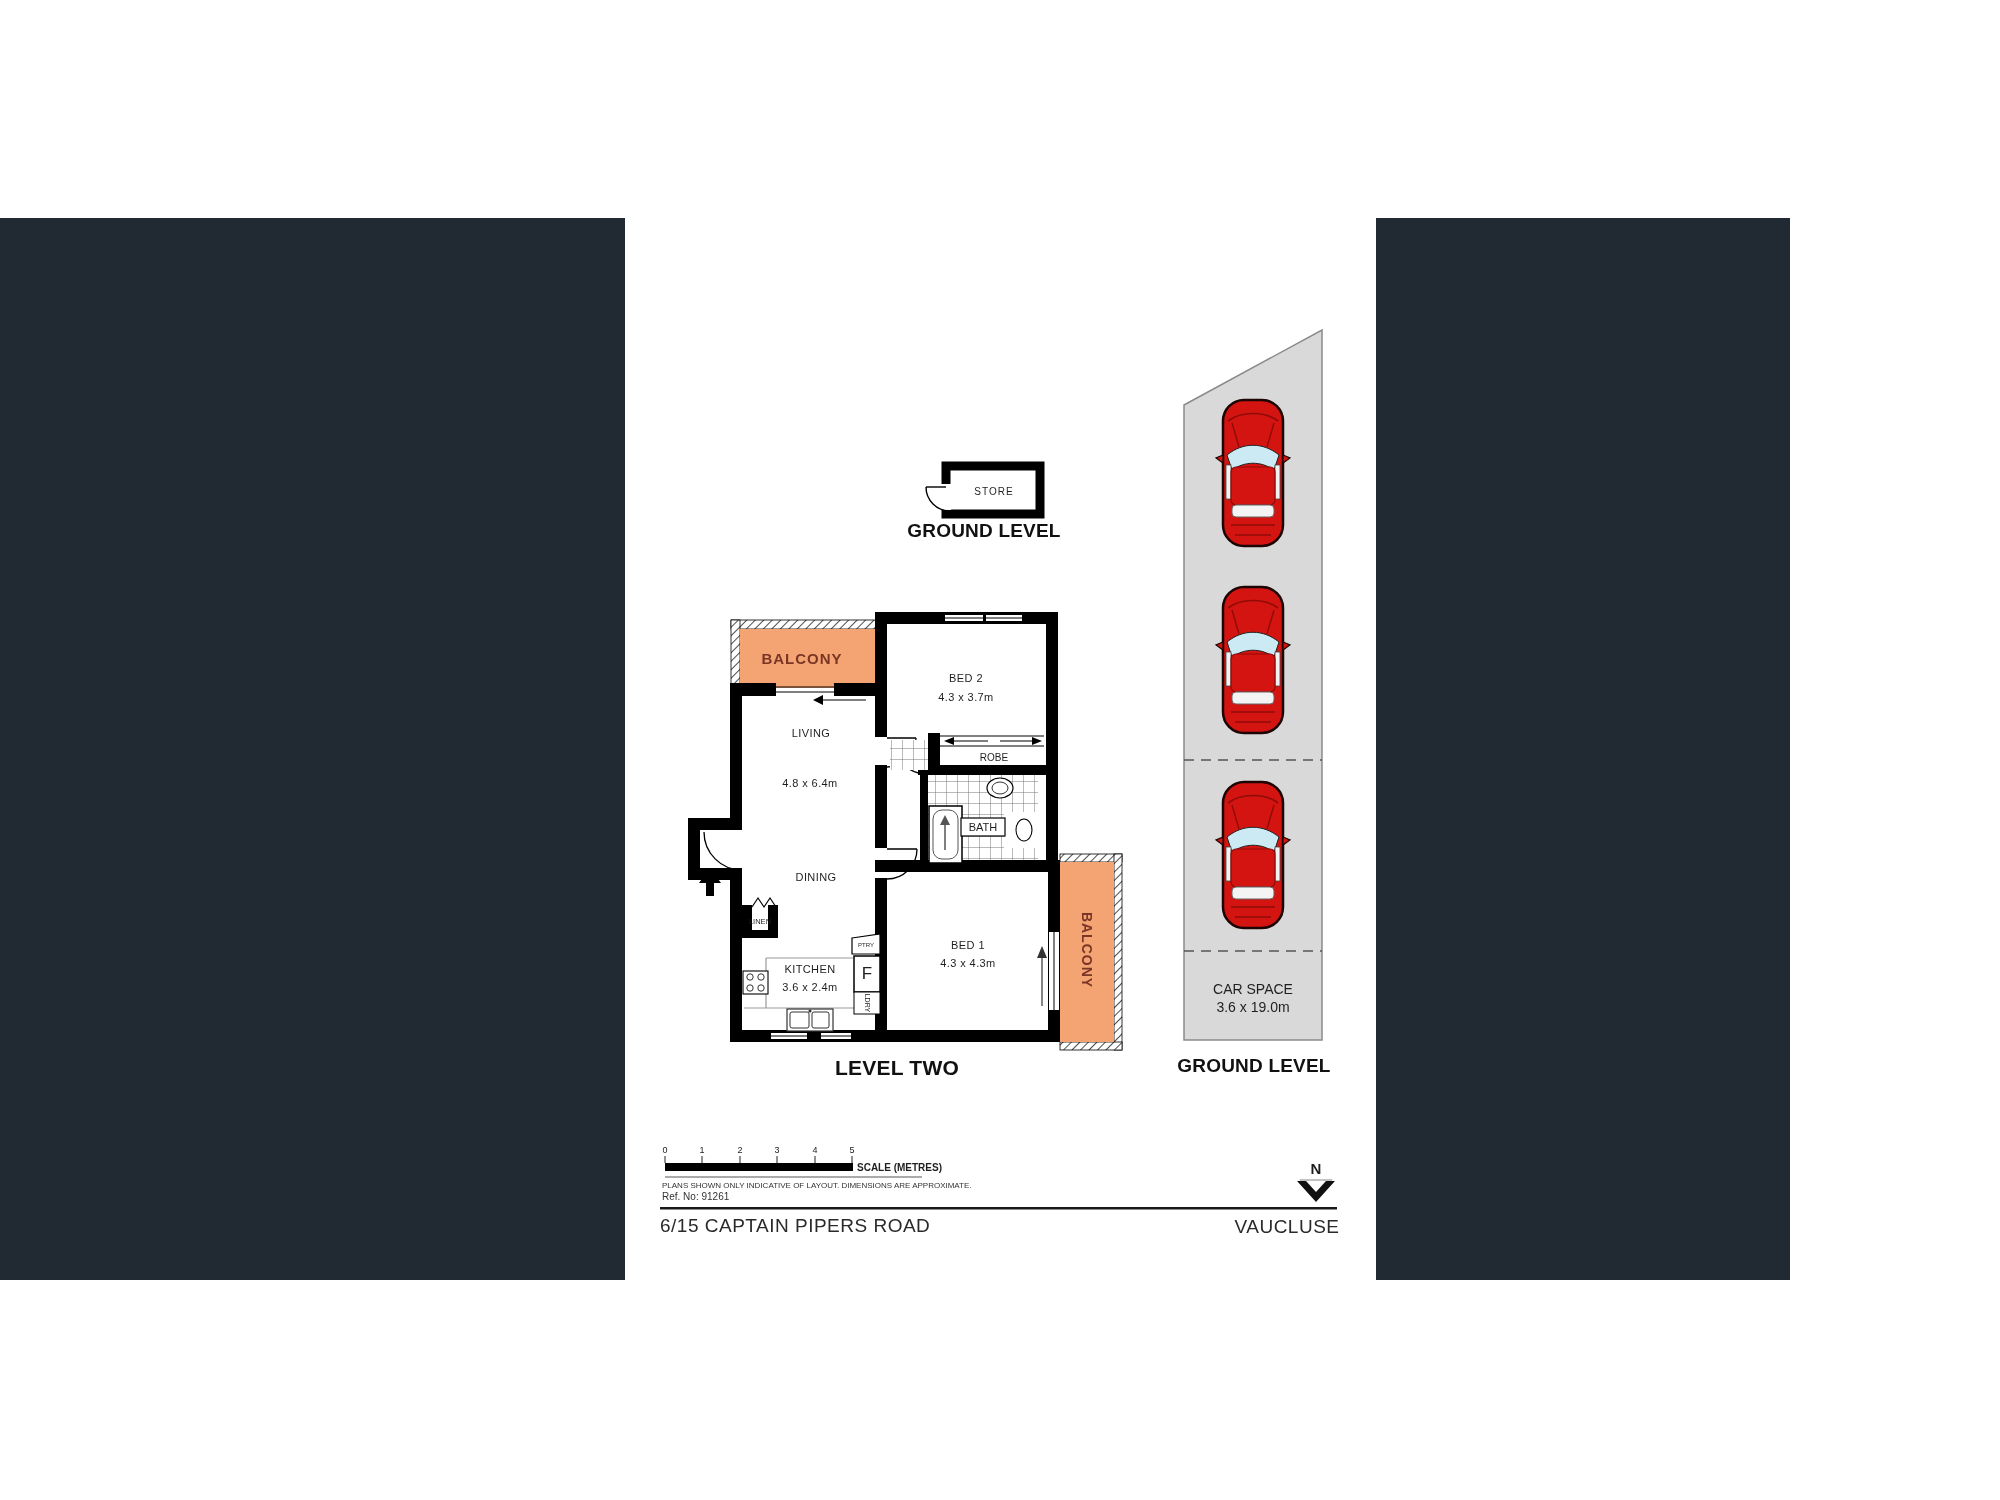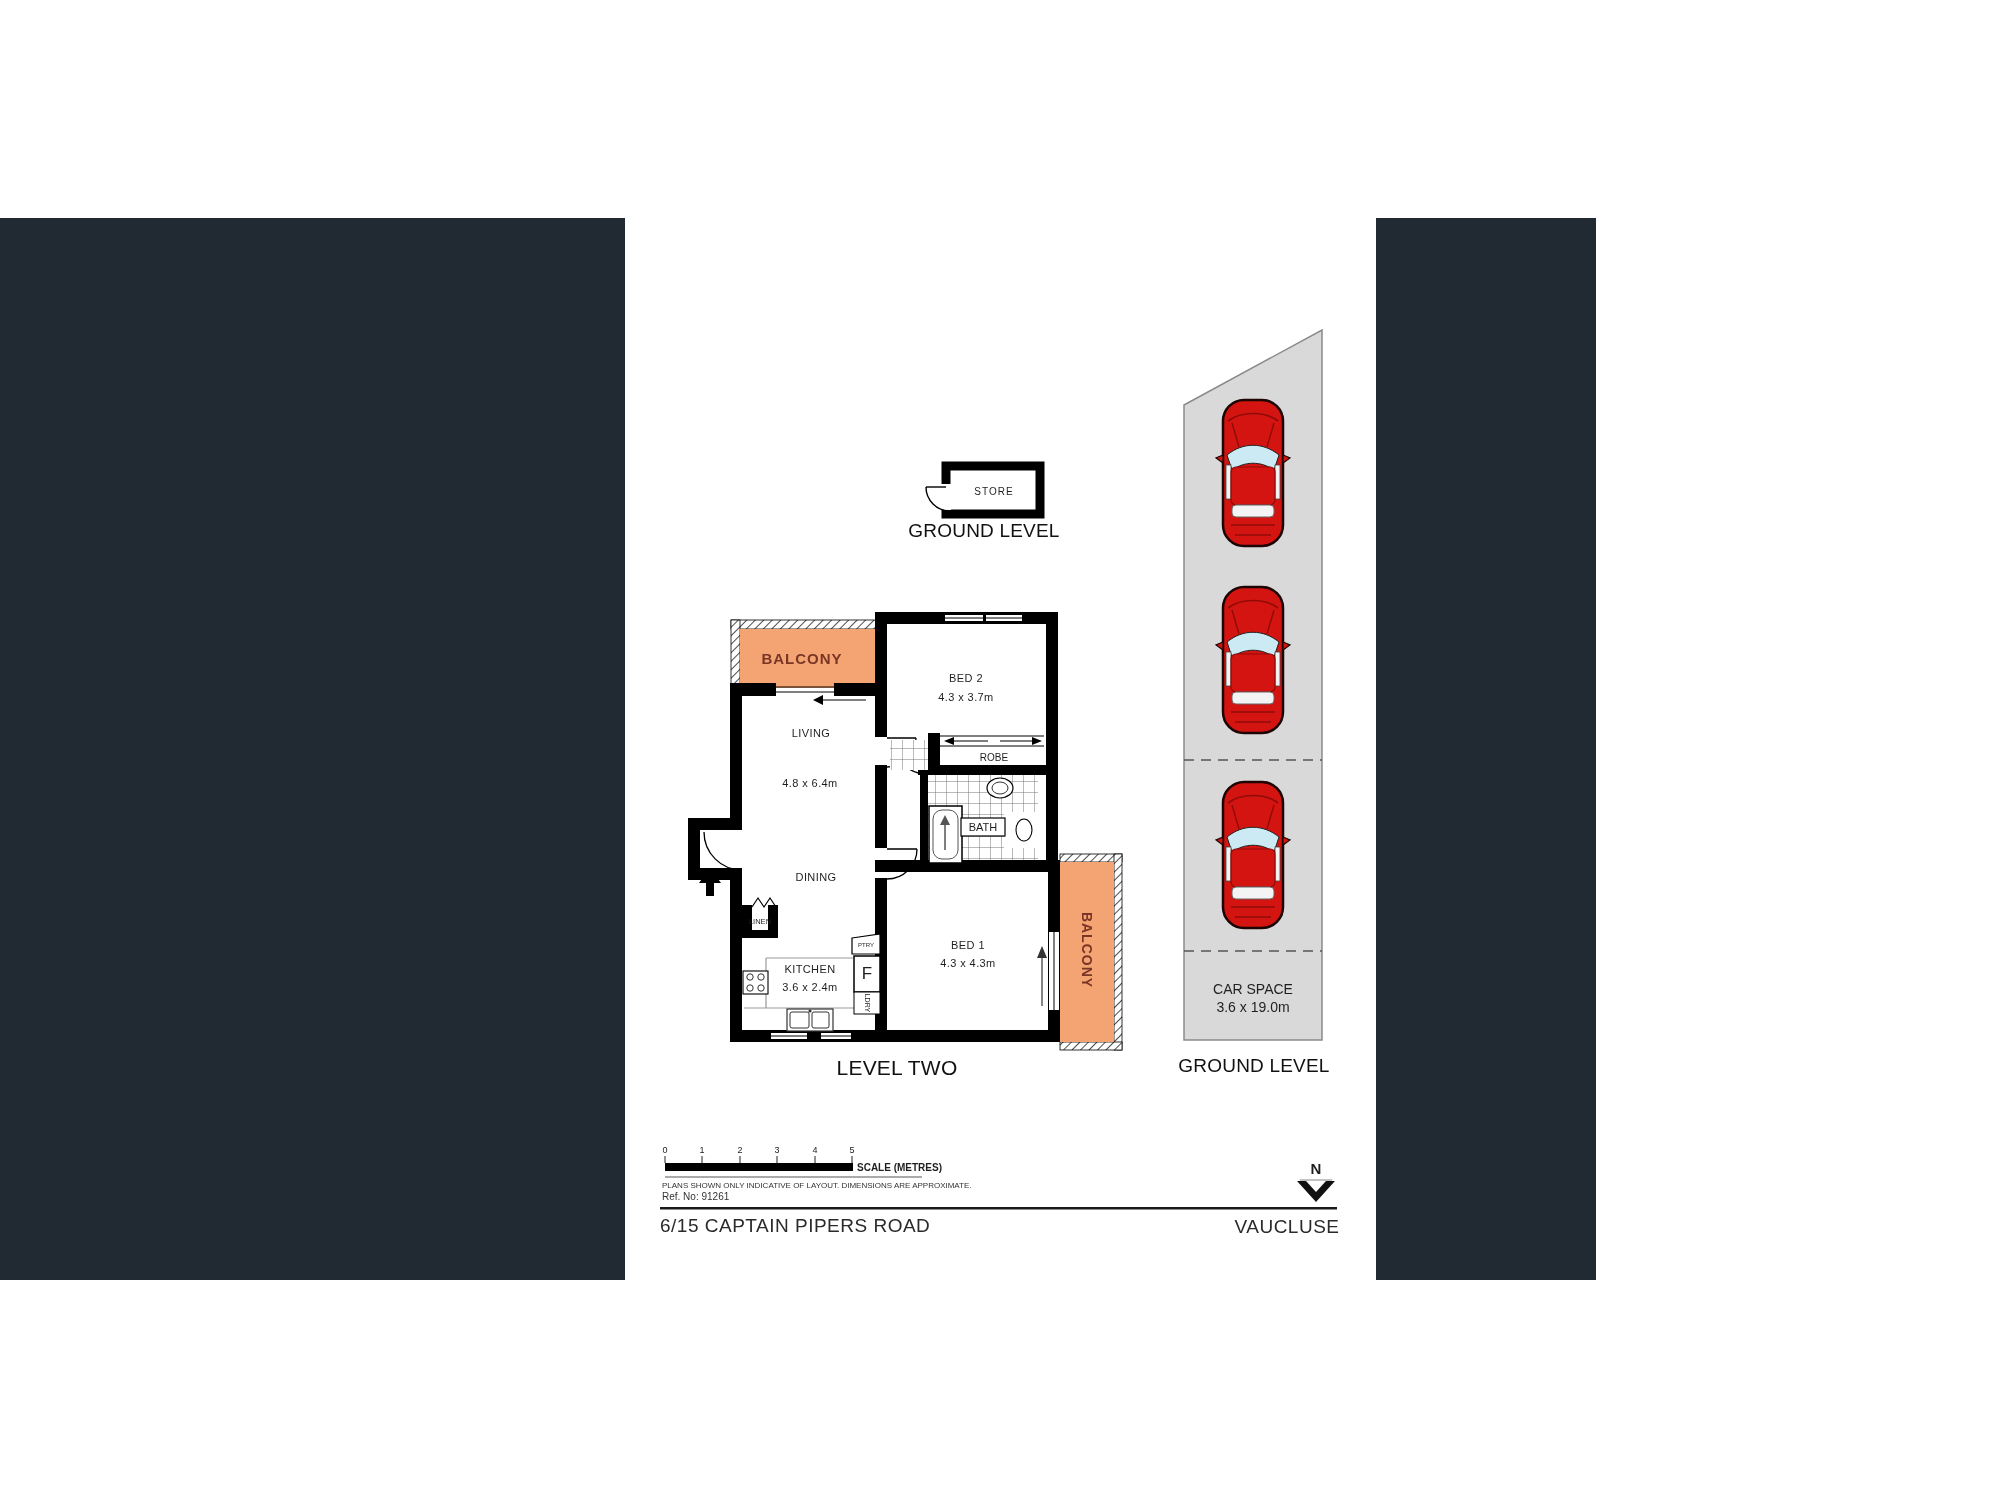--- a/index.html
+++ b/index.html
@@ -1,26 +1,26 @@
 <!DOCTYPE html>
 <html><head>
 <meta charset="utf-8">
 <style>
   html,body{margin:0;padding:0;background:#fff;}
-  #stage{position:relative;width:1596px;height:1500px;background:#fff;overflow:hidden;
+  #stage{position:relative;width:1790px;height:1500px;background:#fff;overflow:hidden;
          font-family:"Liberation Sans",sans-serif;color:#1c1c1c;}
   .dark-panel{position:absolute;background:#212A32;}
   #plan-svg{position:absolute;left:0;top:0;}
   .lbl{position:absolute;transform:translate(-50%,-50%);white-space:nowrap;color:#1f1f1f;}
   .rot90{transform:translate(-50%,-50%) rotate(90deg);}
   .leftalign{transform:translate(0,-50%);}
   .bold{font-weight:bold;}
   .maroon{color:#7a3526;font-weight:bold;letter-spacing:1px;}
   .room{font-size:11px;letter-spacing:.4px;}
-  .heading{font-weight:normal;font-size:19px;letter-spacing:.2px;color:#111;}
+  .heading{font-weight:bold;font-size:19px;letter-spacing:.2px;color:#111;}
   .tick-num{position:absolute;transform:translate(-50%,-50%);font-size:9px;color:#222;}
 </style>
 </head>
 <body>
 
 <div id="stage">
 
   <div class="dark-panel" style="left:0;top:218px;width:625px;height:1062px;"></div>
   <div class="dark-panel" style="left:1376px;top:218px;width:624px;height:1062px;"></div>
 

